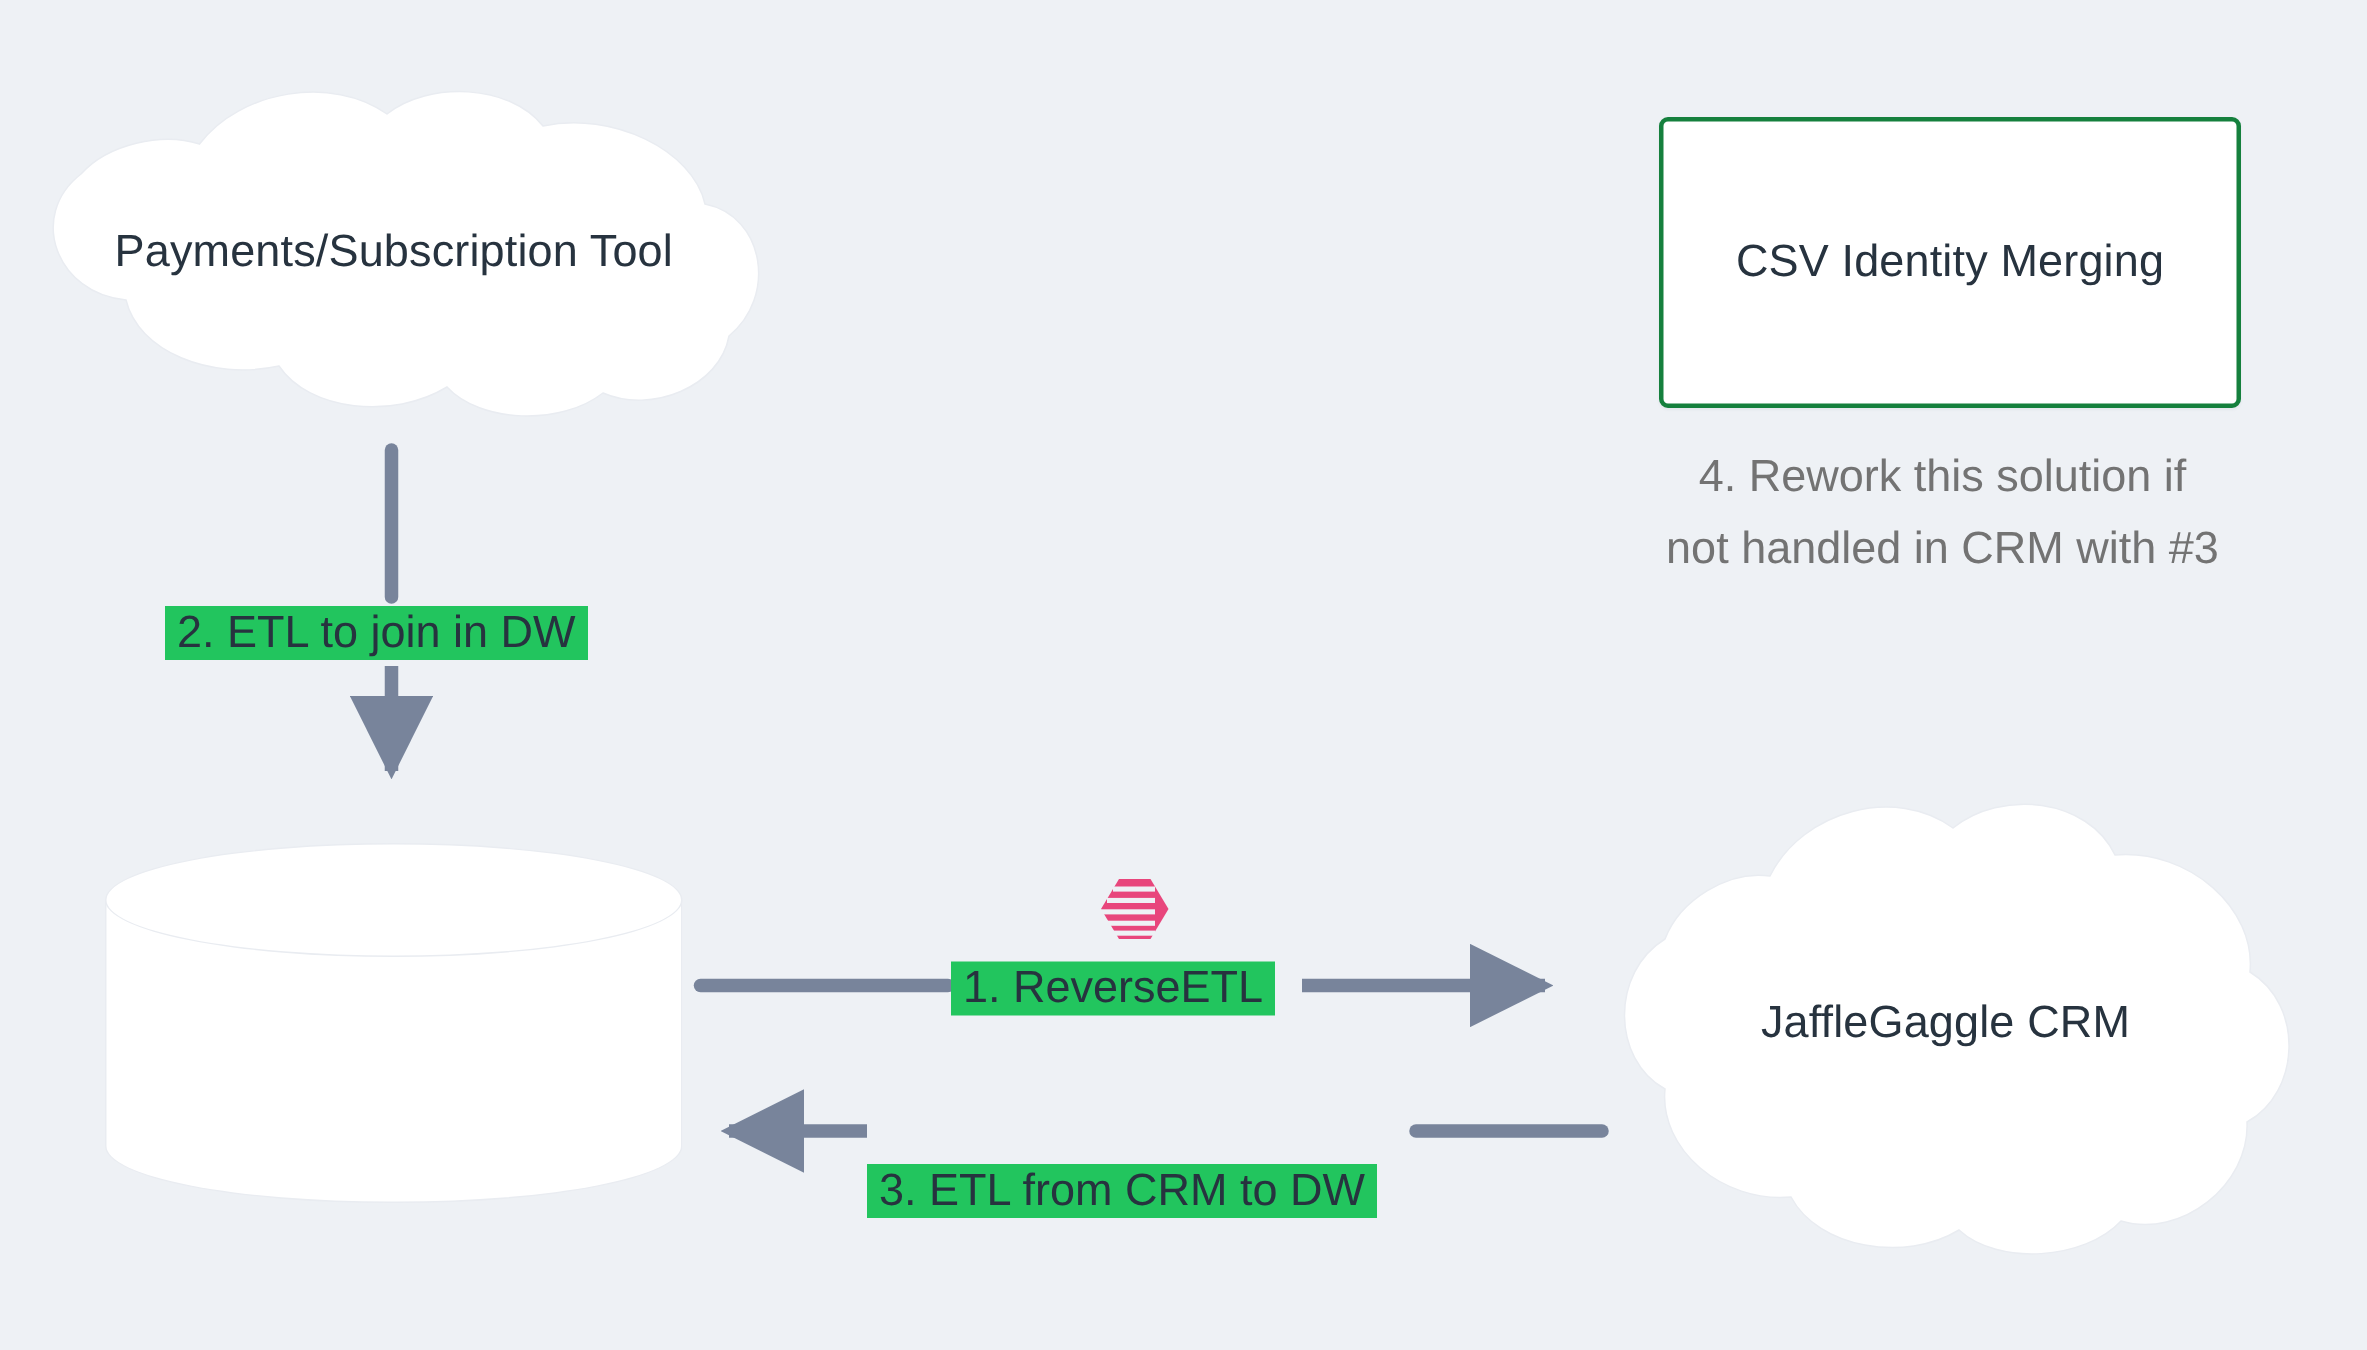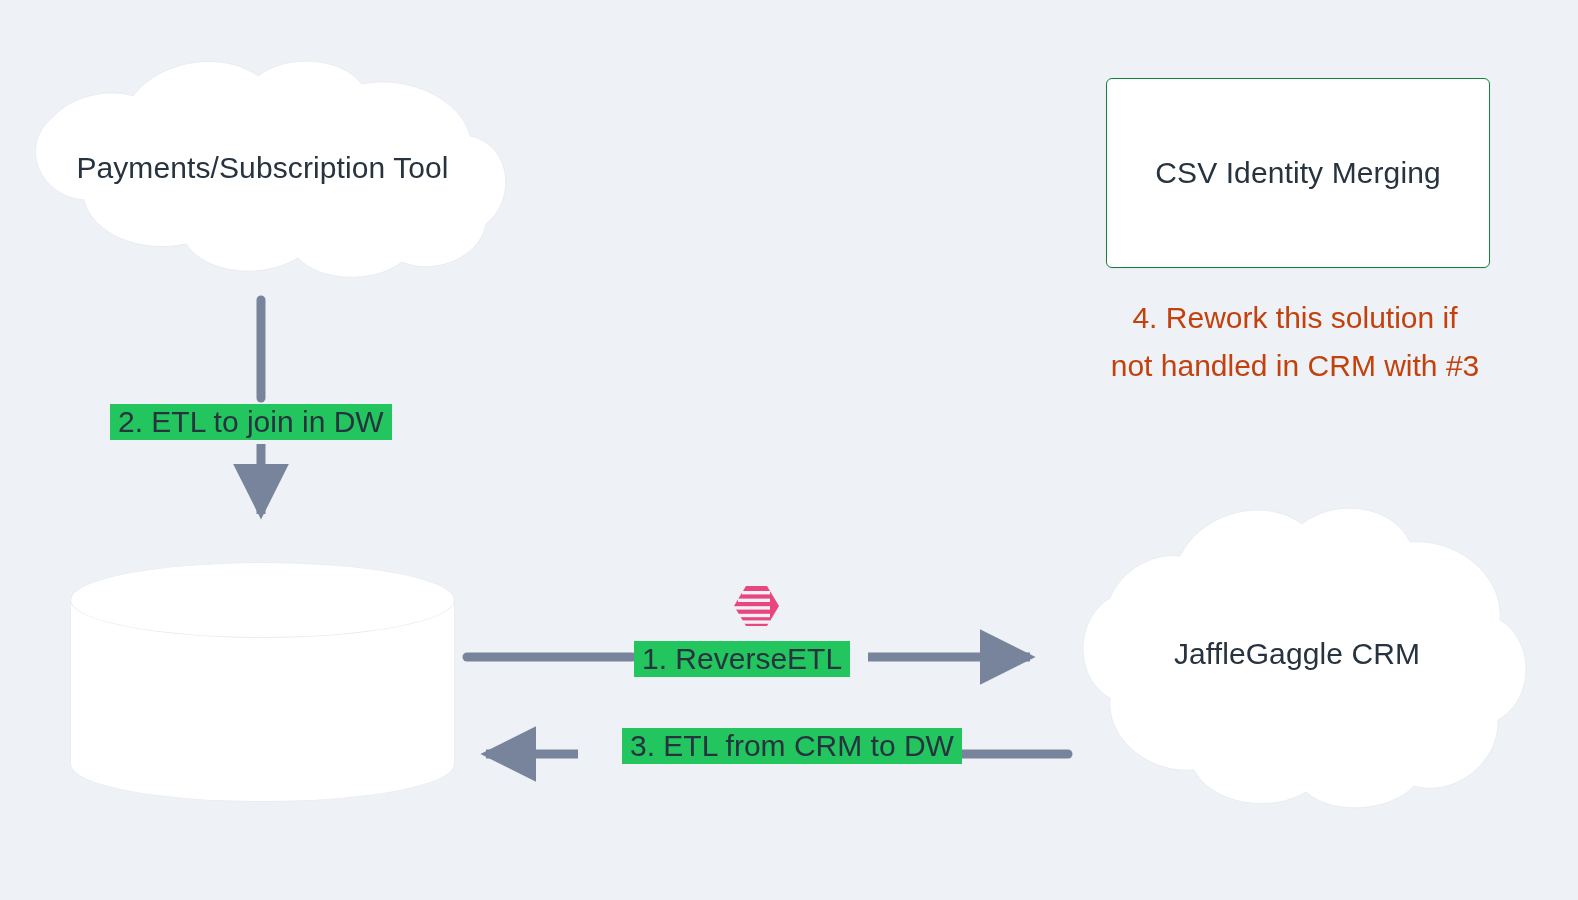--- a/index.html
+++ b/index.html
@@ -50,33 +50,33 @@
     justify-content: center;
   }
   #cloud-payments {
     left: 10px;
     top: 58px;
     width: 505px;
     height: 220px;
   }
   #cloud-crm {
     left: 1056px;
-    top: 494px;
+    top: 522px;
     width: 482px;
     height: 320px;
   }
   
   #box-csv {
     position: absolute;
     left: 1106px;
     top: 78px;
     width: 382px;
     height: 188px;
     background: #ffffff;
-    border: 1px solid #15803d;
+    border: 3px solid #15803d;
     border-radius: 6px;
     box-shadow: 0 1px 2px rgba(40,55,80,0.05);
     display: flex;
     align-items: center;
     justify-content: center;
   }
   
   #cyl-c360 {
     position: absolute;
     left: 70px;
@@ -117,21 +117,21 @@
     display: flex;
     align-items: center;
     justify-content: center;
   }
   
   #note-rework {
     position: absolute;
     left: 1080px;
     top: 294px;
     width: 430px;
-    color: #c2410c;
+    color: #737373;
     font-size: 30px;
     line-height: 48px;
     text-align: center;
     white-space: pre-line;
   }
   
   #edges {
     position: absolute;
     left: 0;
     top: 0;
@@ -152,22 +152,21 @@
   #label-etl-join {
     left: 110px;
     top: 404px;
   }
   #label-reverse-etl {
     left: 634px;
     top: 641px;
   }
   #label-etl-crm {
     left: 578px;
-    top: 728px;
-    margin-left: 44px;
+    top: 776px;
   }
   
   #logo-hightouch {
     position: absolute;
     left: 734px;
     top: 586px;
     width: 46px;
     height: 40px;
   }
 </style>

